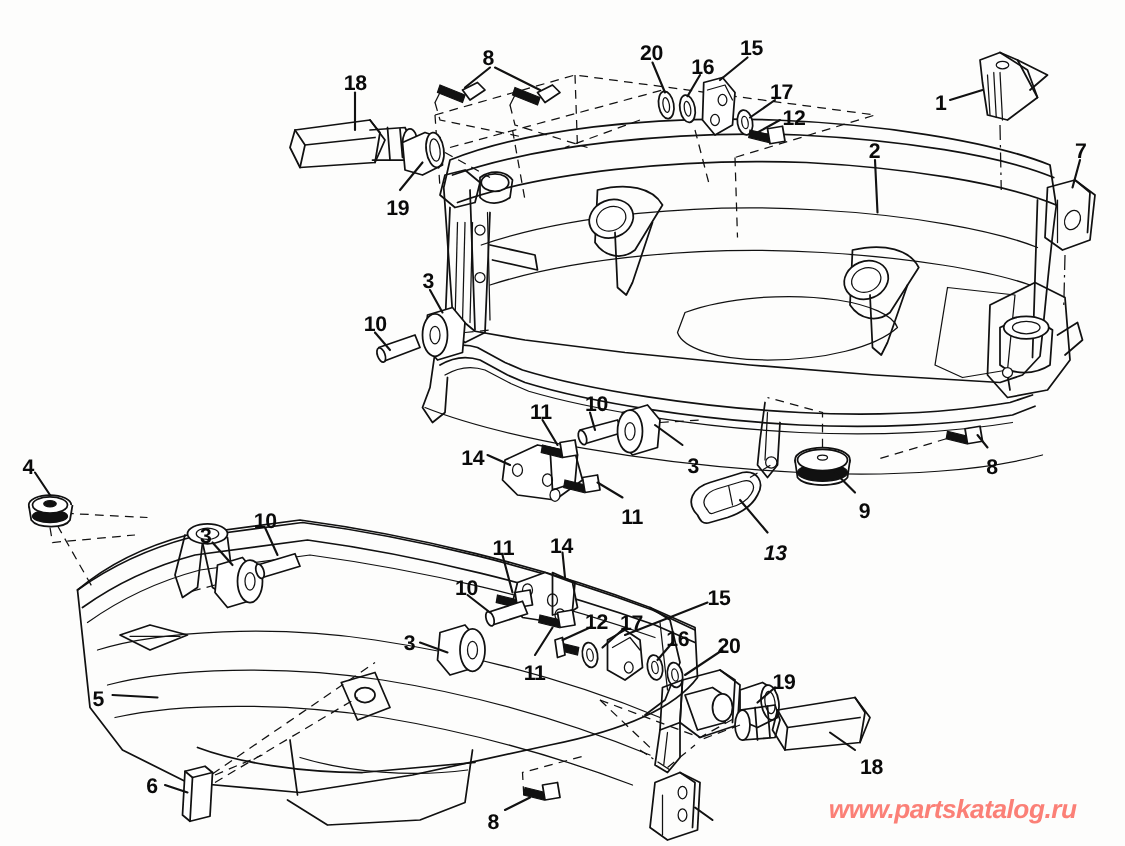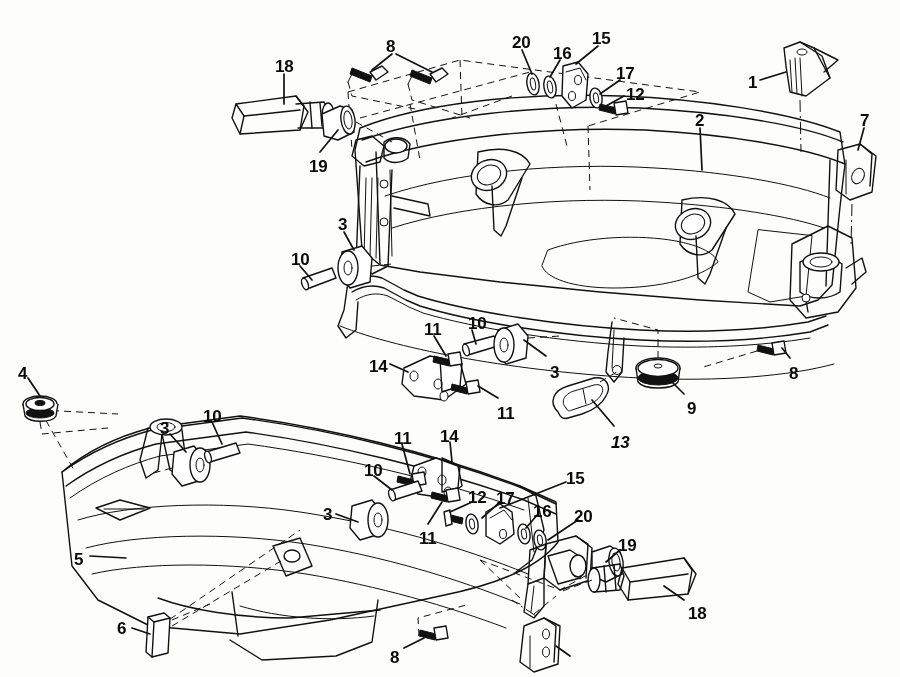--- a/index.html
+++ b/index.html
@@ -547,14 +547,15 @@
   <div class="callout" style="left:566px; top:470px;">15</div>
   <div class="callout" style="left:533px; top:503px;">16</div>
   <div class="callout" style="left:574px; top:508px;">20</div>
   <div class="callout" style="left:618px; top:537px;">19</div>
   <div class="callout" style="left:688px; top:605px;">18</div>
   <div class="callout" style="left:74px;  top:551px;">5</div>
   <div class="callout" style="left:117px; top:620px;">6</div>
   <div class="callout" style="left:390px; top:649px;">8</div>
   <div class="callout" style="left:573px; top:689px;">21</div>
 
+  <div id="watermark">www.partskatalog.ru</div>
 
 </div>
 
 </body></html>

